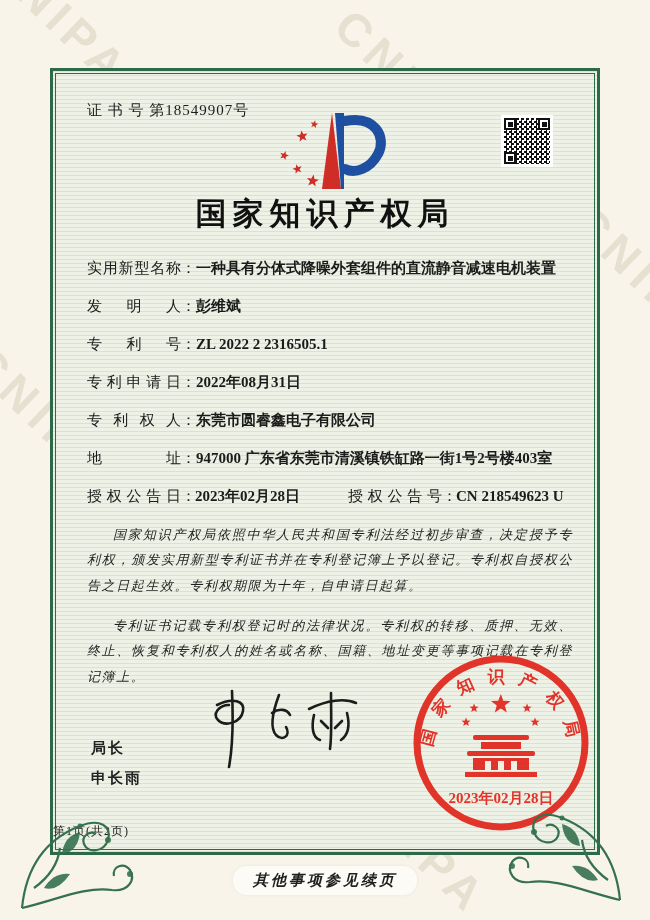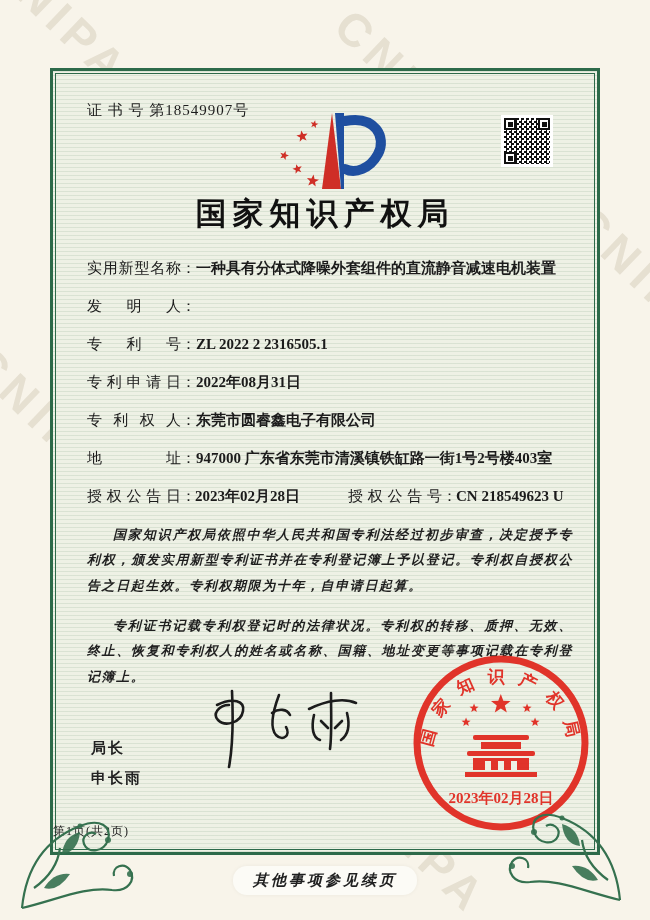--- a/index.html
+++ b/index.html
@@ -62,21 +62,21 @@
   .dualrow{display:flex;margin-bottom:14px;font-size:15px;line-height:22px;color:#1b1b1b;gap:32px;}
   .dualrow .pair{display:flex;}
   .dualrow .pair2{margin-left:16px;}
   .dualrow .lab{width:94px;text-align:justify;text-align-last:justify;font-weight:500;}
   .dualrow .colon{width:14px;font-weight:500;}
   .dualrow .val{font-weight:700;}
   
   .paras{margin-top:14px;}
   .paras p{
     margin:15px 0 10px 0;font-size:13px;line-height:1.95;letter-spacing:1.6px;
-    font-style:italic;font-weight:700;color:#1f1f1f;text-indent:2em;text-align:justify;
+    font-style:italic;font-weight:400;color:#1f1f1f;text-indent:2em;text-align:justify;
   }
   
   .signer{
     position:absolute;left:38px;top:662px;
     font-family:"Liberation Sans","DejaVu Sans",sans-serif;
     font-size:15px;font-weight:700;color:#222;line-height:30px;letter-spacing:2px;
   }
   .sig-hand{position:absolute;left:140px;top:612px;width:180px;height:100px;}
   
   .seal{position:absolute;left:356px;top:580px;width:184px;height:184px;opacity:0.92;}
@@ -141,20 +141,21 @@
 
   <div class="content">
     <div class="row">
       <span class="lab">实用新型名称</span>
         <span class="colon">：</span>
         <span class="val">一种具有分体式降噪外套组件的直流静音减速电机装置</span>
     </div>
     <div class="row">
       <span class="lab">发明人</span>
         <span class="colon">：</span>
+        <span class="val">彭维斌</span>
     </div>
     <div class="row">
       <span class="lab">专利号</span>
         <span class="colon">：</span>
         <span class="val">ZL 2022 2 2316505.1</span>
     </div>
     <div class="row">
       <span class="lab">专利申请日</span>
         <span class="colon">：</span>
         <span class="val">2022年08月31日</span>

